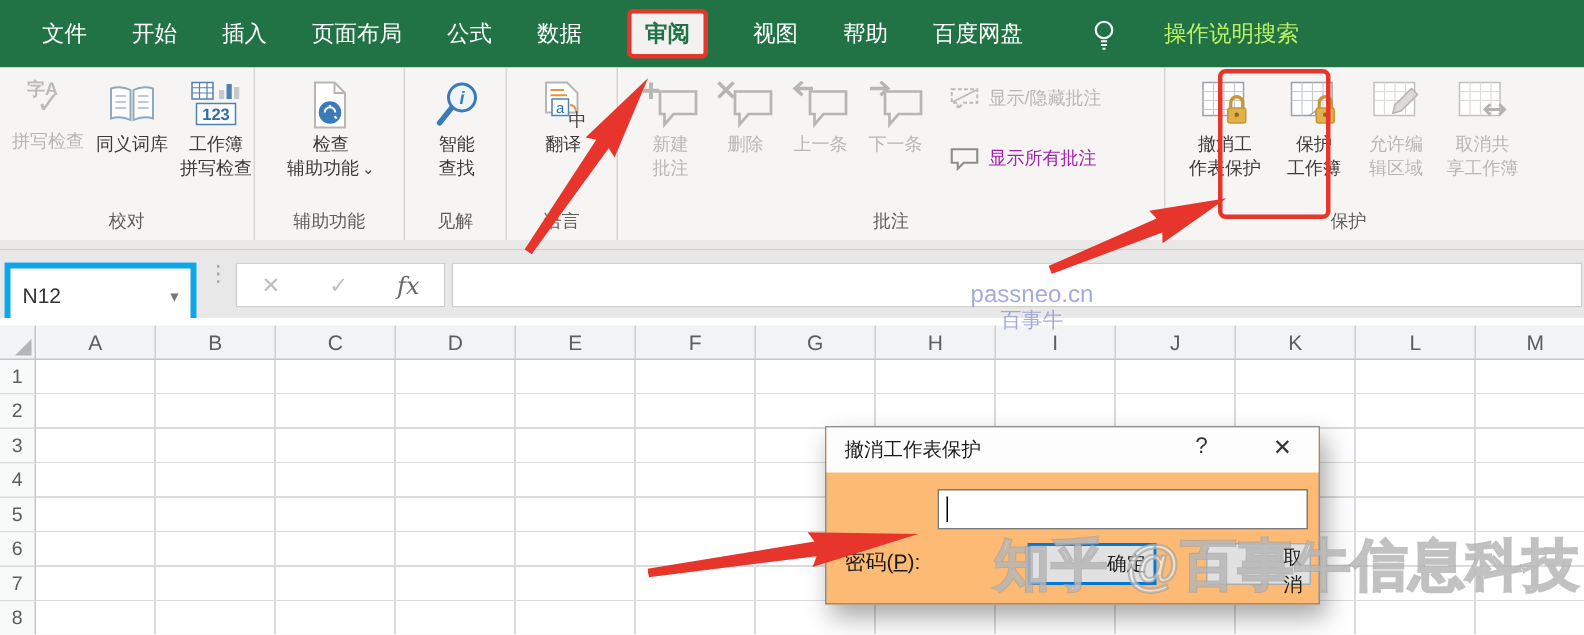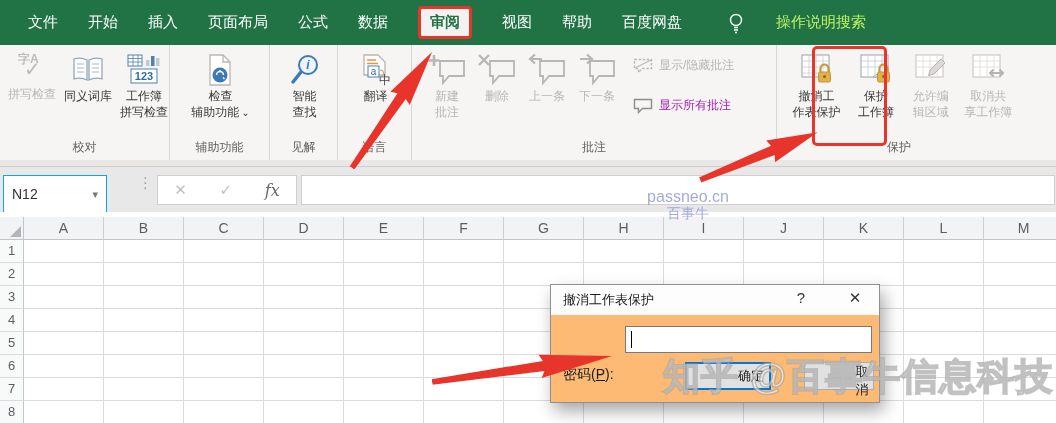--- a/index.html
+++ b/index.html
@@ -31,22 +31,22 @@
   .spellicon .chk { position:absolute; left:8px; top:10px; font-size:20px; color:#bdbab7; }
   .caret-small { font-size:10px; color:#3c3a38; margin-left:2px; }
   .stack { display:flex; flex-direction:column; gap:23px; padding-top:6px; margin-left:6px; }
   .srow { display:flex; align-items:center; gap:5px; font-size:12px; color:#a21caf; white-space:nowrap; cursor:pointer; }
   .srow.disabled { color:#b9b6b3; }
 
   .ribbon-edge { position:absolute; left:0; top:160px; width:1056px; height:7px; background:#e9e8e7; border-bottom:1px solid #cfcecd; }
 
   
   .formula-row { position:absolute; left:0; top:167px; width:1056px; height:45px; background:#e8e8e8; }
-  .namebox { position:absolute; left:3px; top:8px; width:104px; height:30px; background:#fff;
-    border:1px solid #0ea5e9; display:flex; align-items:center; padding:18px 8px; font-size:14px; color:#333; }
+  .namebox { position:absolute; left:3px; top:8px; width:128px; height:30px; background:#fff;
+    border:4px solid #0ea5e9; display:flex; align-items:center; padding:18px 8px; font-size:14px; color:#333; }
   .namebox .nbcaret { margin-left:auto; color:#777; font-size:11px; }
   .vdots { position:absolute; left:138px; top:12px; color:#a7a5a3; font-size:15px; letter-spacing:0; line-height:7px; }
   .fxbox { position:absolute; left:157px; top:8px; width:140px; height:30px; background:#fff;
     border:1px solid #d0cfce; display:flex; align-items:center; justify-content:space-around; }
   .fxbtn { font-size:15px; color:#c2c0be; cursor:pointer; }
   .fxbtn.fx { color:#6a6866; font-family:"DejaVu Serif",serif; font-style:italic; font-size:16px; }
   .fbar { position:absolute; left:301px; top:8px; width:754px; height:30px; background:#fff; border:1px solid #d0cfce; }
 
   
   .wm-site { position:absolute; left:608px; top:188px; width:160px; text-align:center; z-index:30;

